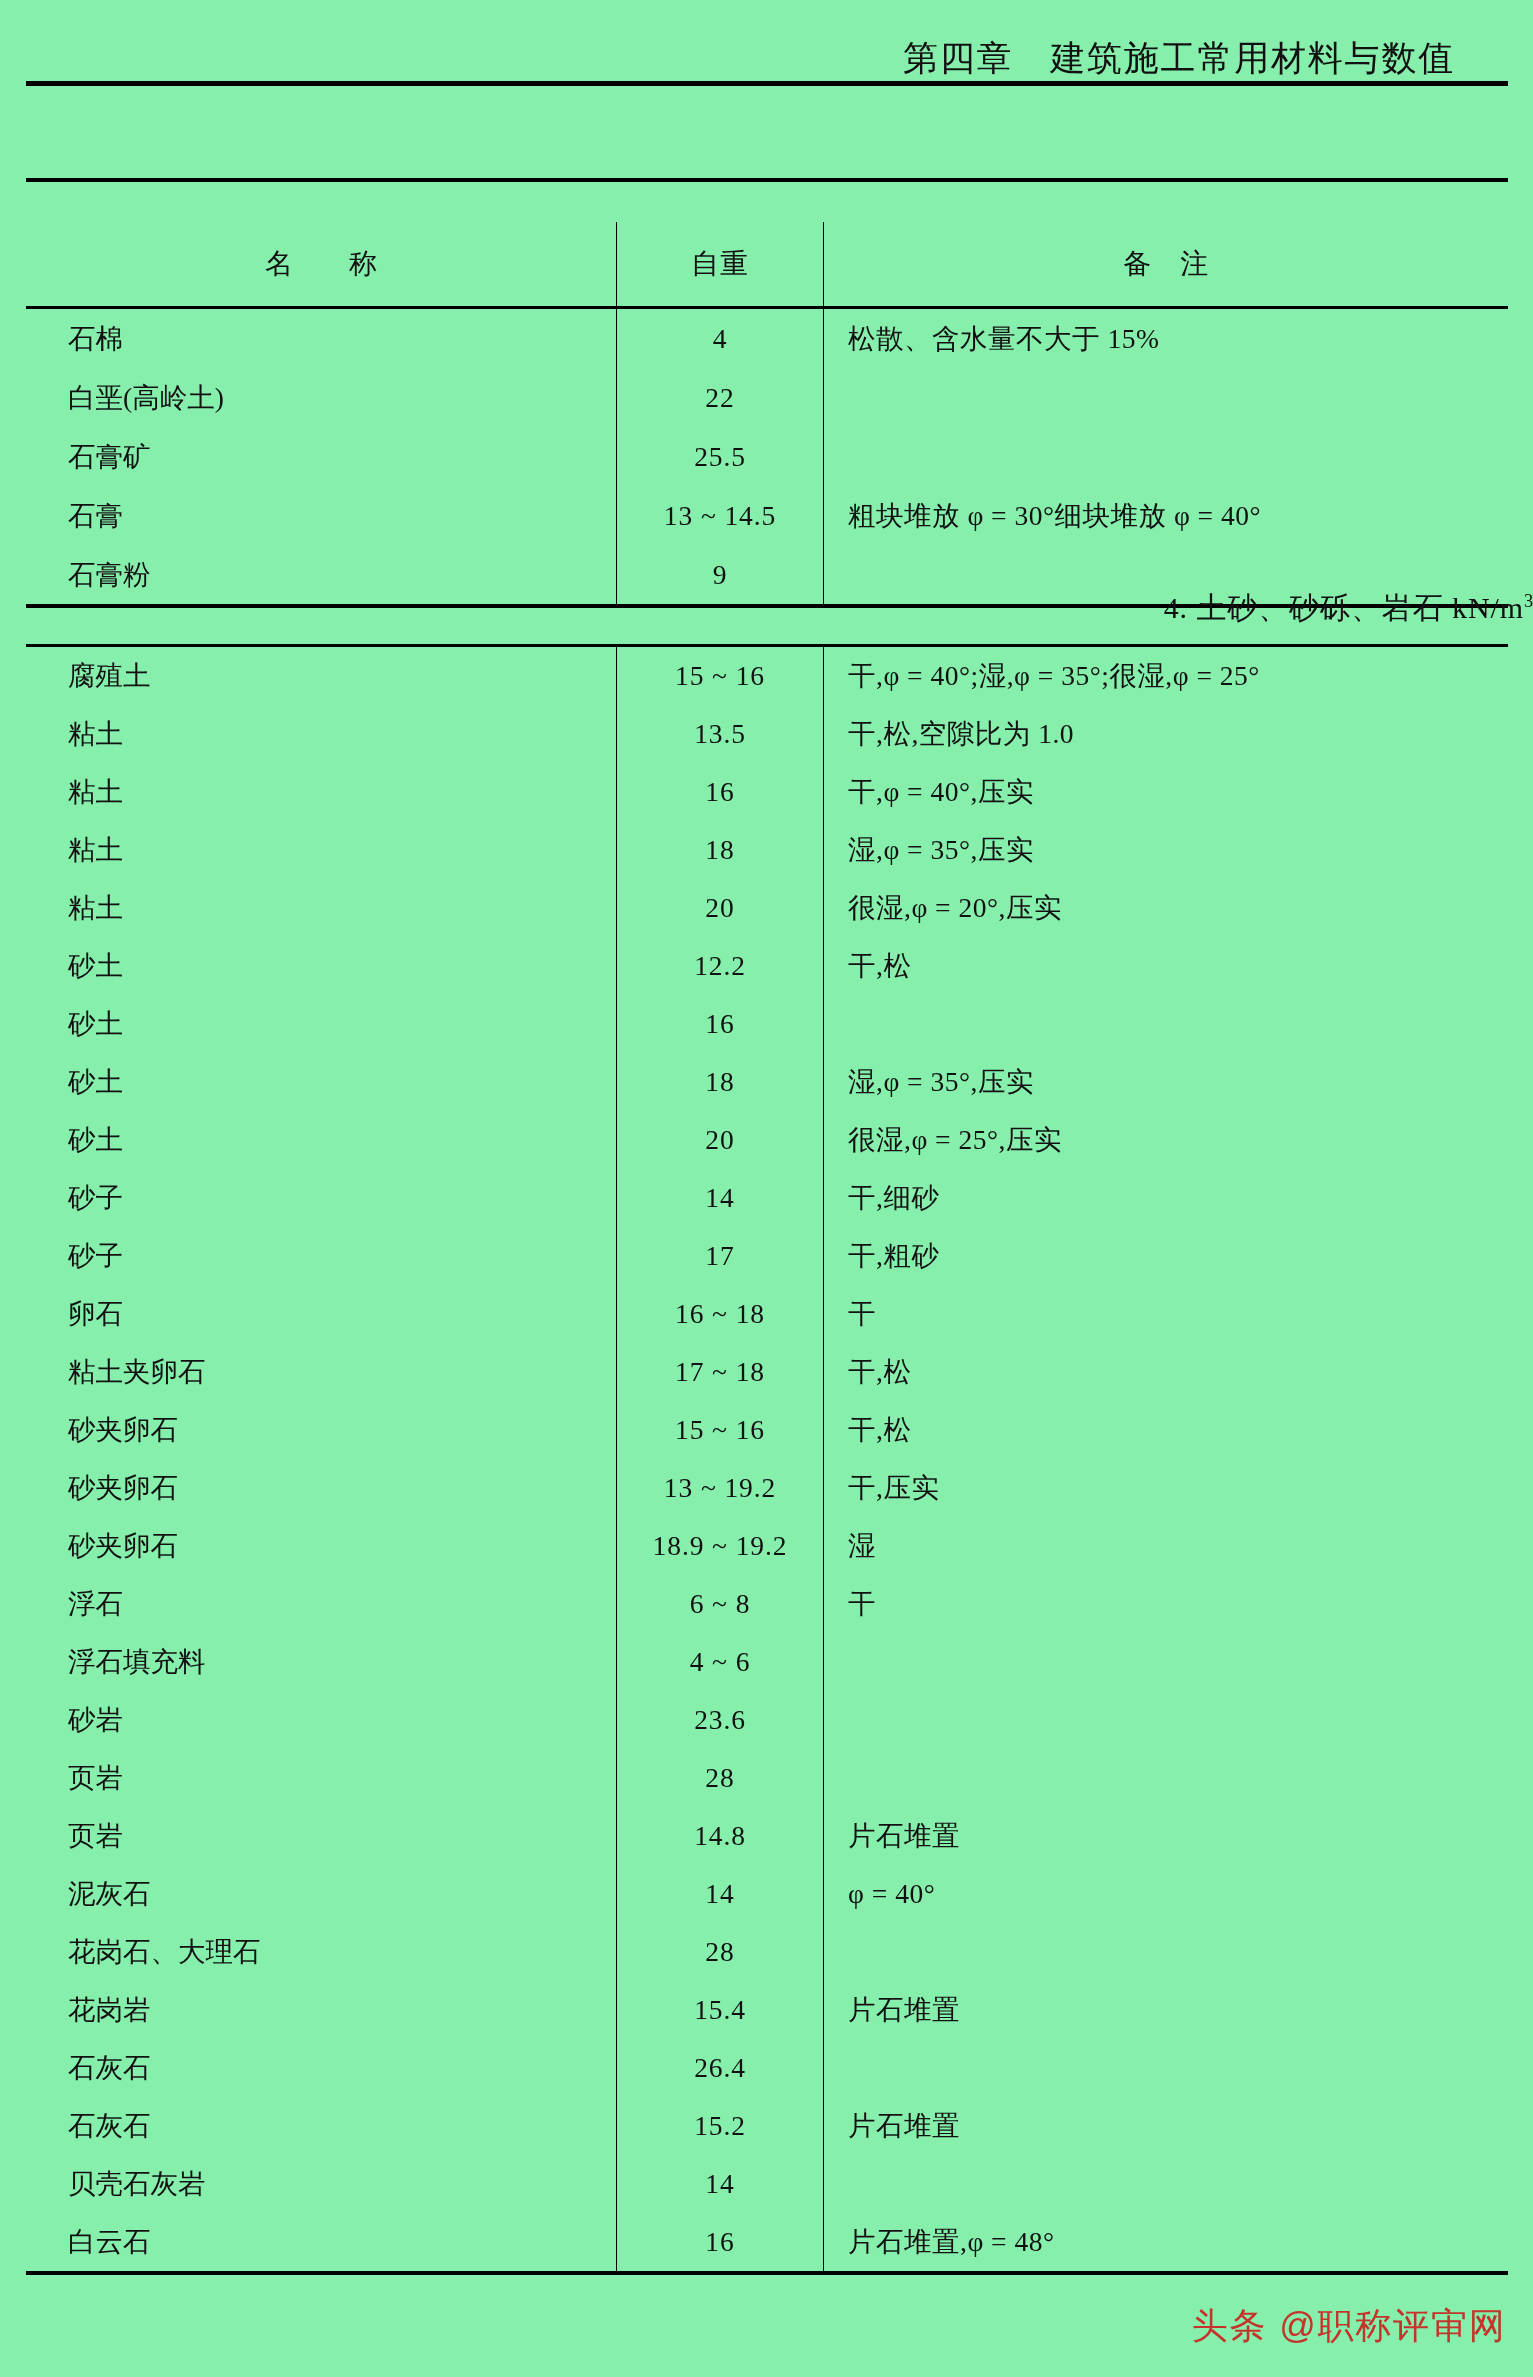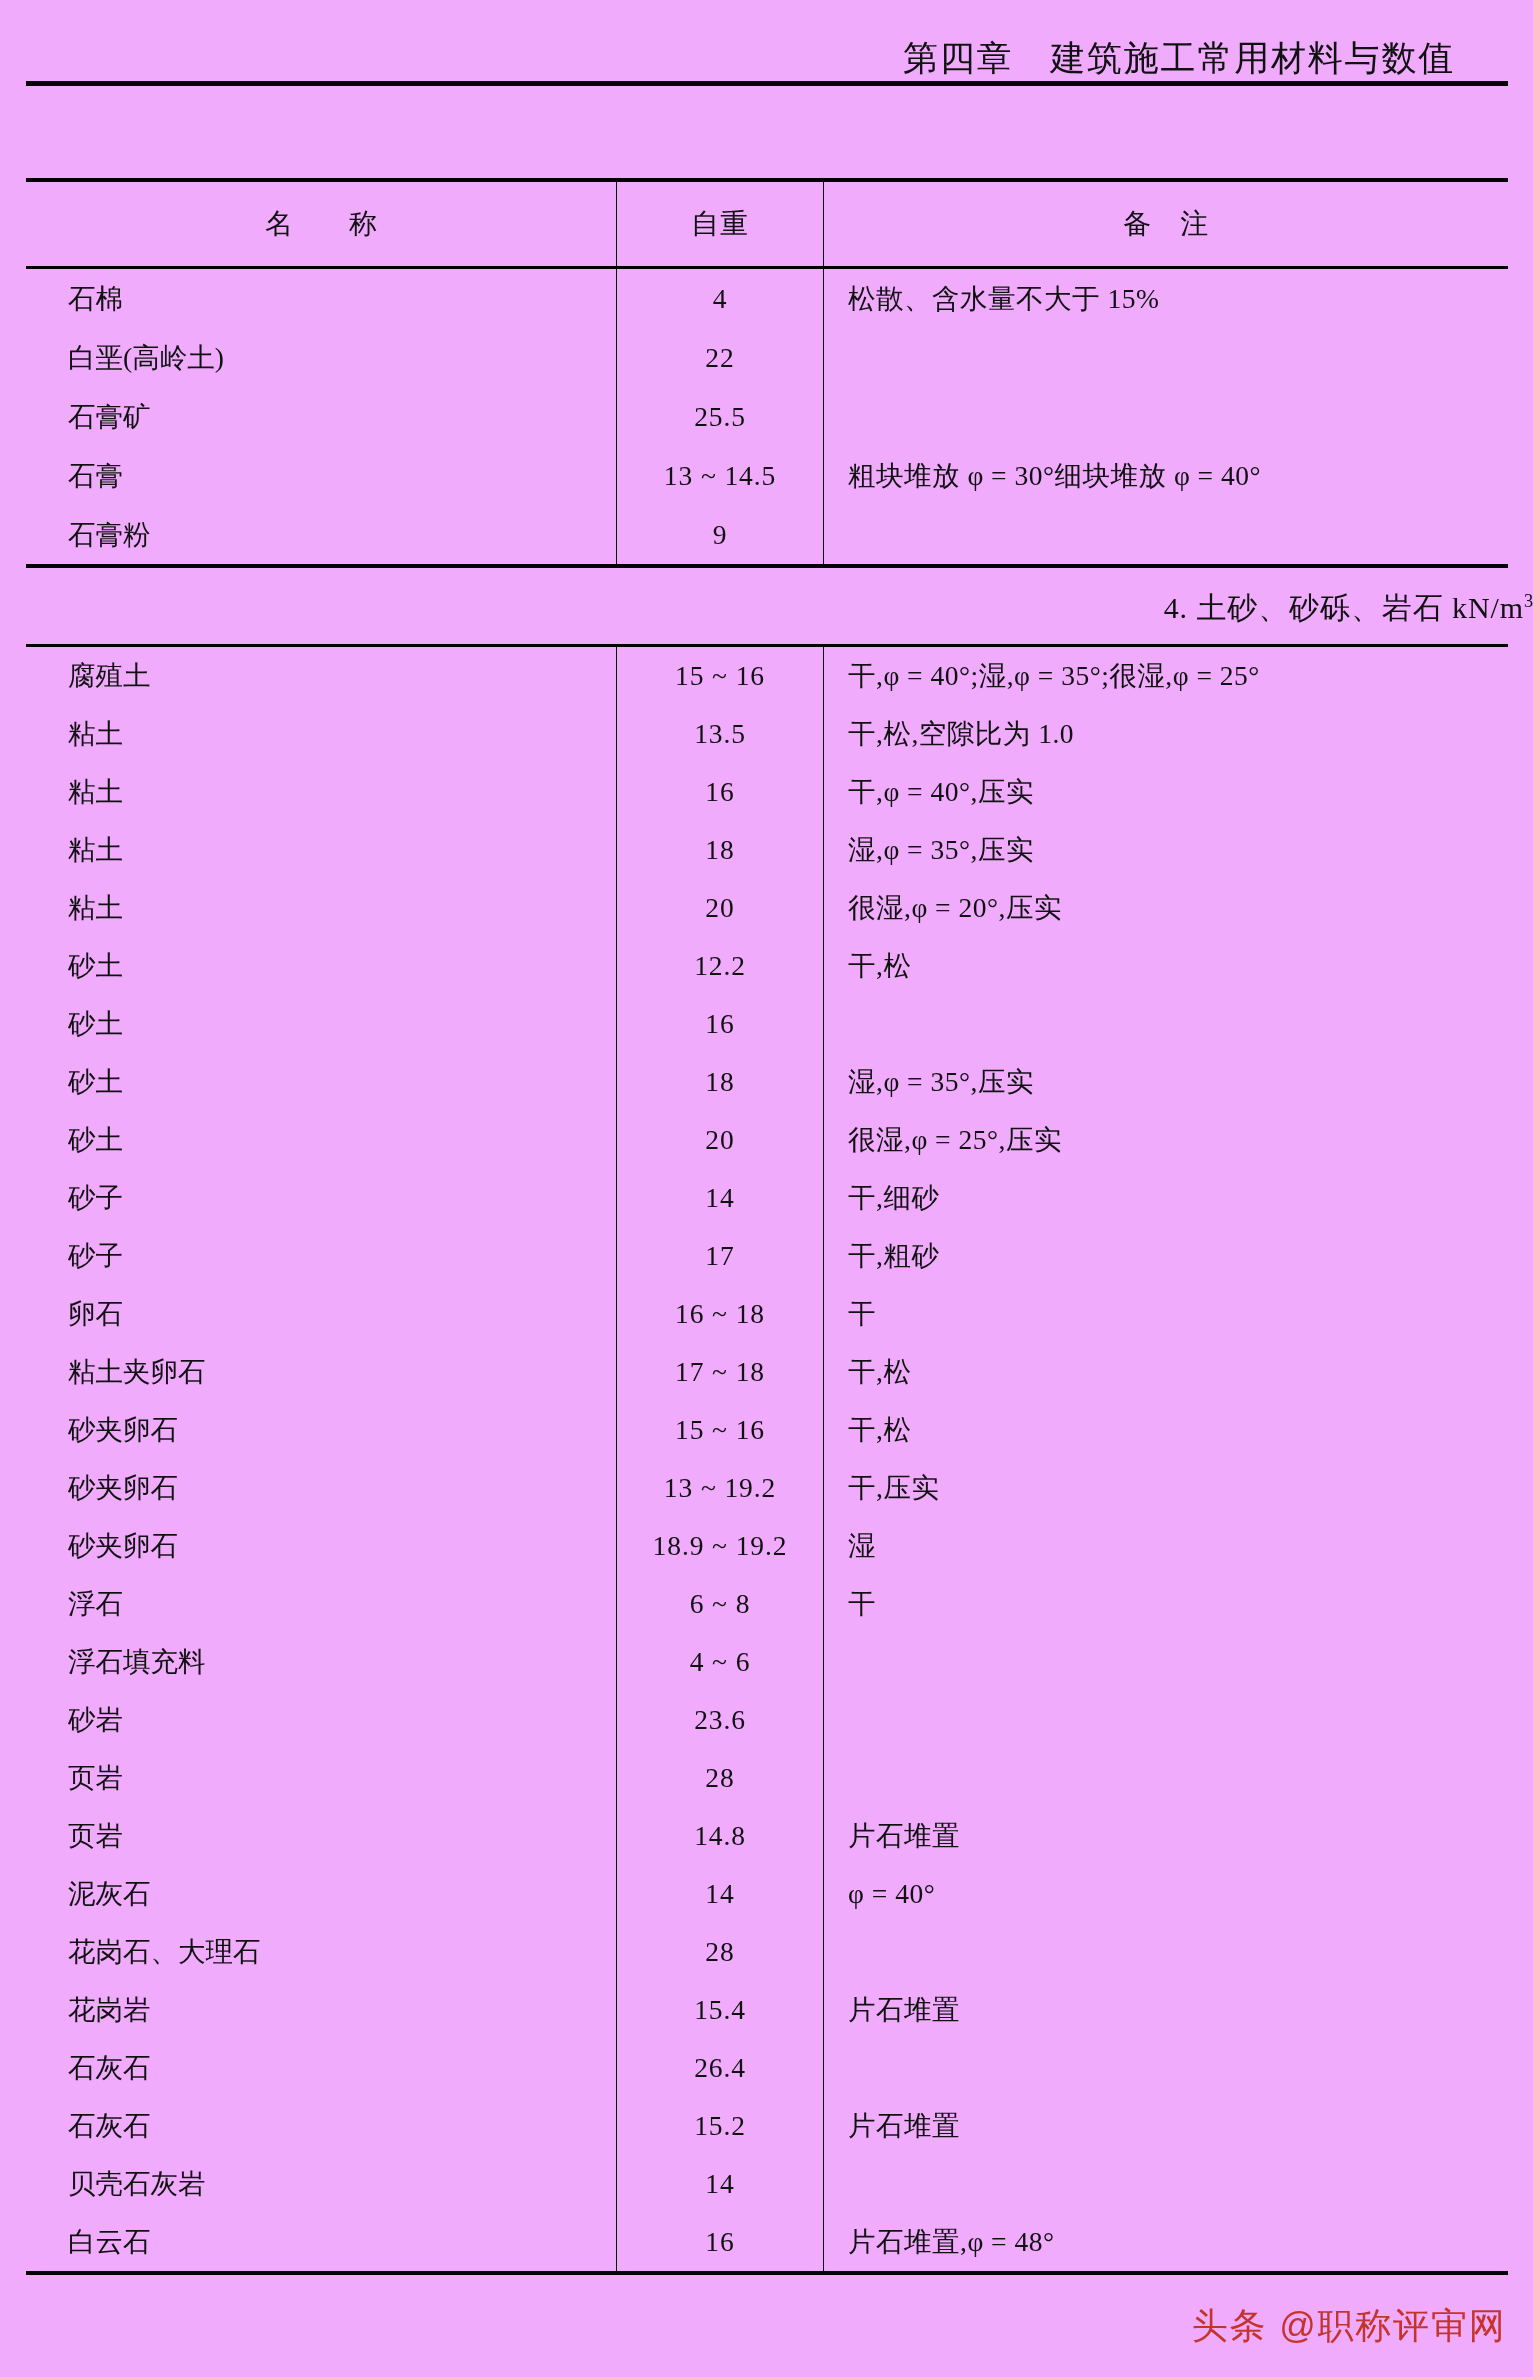--- a/index.html
+++ b/index.html
@@ -1,21 +1,21 @@
 <!DOCTYPE html>
 <html style="font-size:14.6px"><head>
 <meta charset="utf-8">
 <style>
   html, body { margin: 0; padding: 0; background: #e8e8e8; }
   .page {
     position: relative;
     width: 1534px;
     height: 2377px;
     margin: 0 auto;
-    background: #f0abfc;
+    background: #86efac;
     font-family: "Liberation Serif", "DejaVu Serif", serif;
     color: #111111;
     overflow: hidden;
   }
 
   .chapter-heading {
     position: absolute;
     top: 35px;
     right: 79px;
     font-size: 35px;
@@ -39,21 +39,21 @@
     border-top: 4.6px solid #000;
     border-bottom: 4.6px solid #000;
   }
   .table-1 { top: 178px; }
   .table-2 { top: 644px; border-top-width: 3.7px; }
 
   .trow, .thead-row {
     display: grid;
     grid-template-columns: 590px 208px 1fr;
   }
-  .thead-row { height: 84px; border-bottom: 3.7px solid #000; }
+  .thead-row { height: 84px; border-bottom: 3.7px solid #000; margin-top: 40px; }
   .table-1 .trow { height: 59px; }
   .table-2 .trow { height: 58px; }
 
   .cell {
     display: flex;
     align-items: center;
     font-size: 27.5px;
     white-space: nowrap;
     overflow: hidden;
   }

